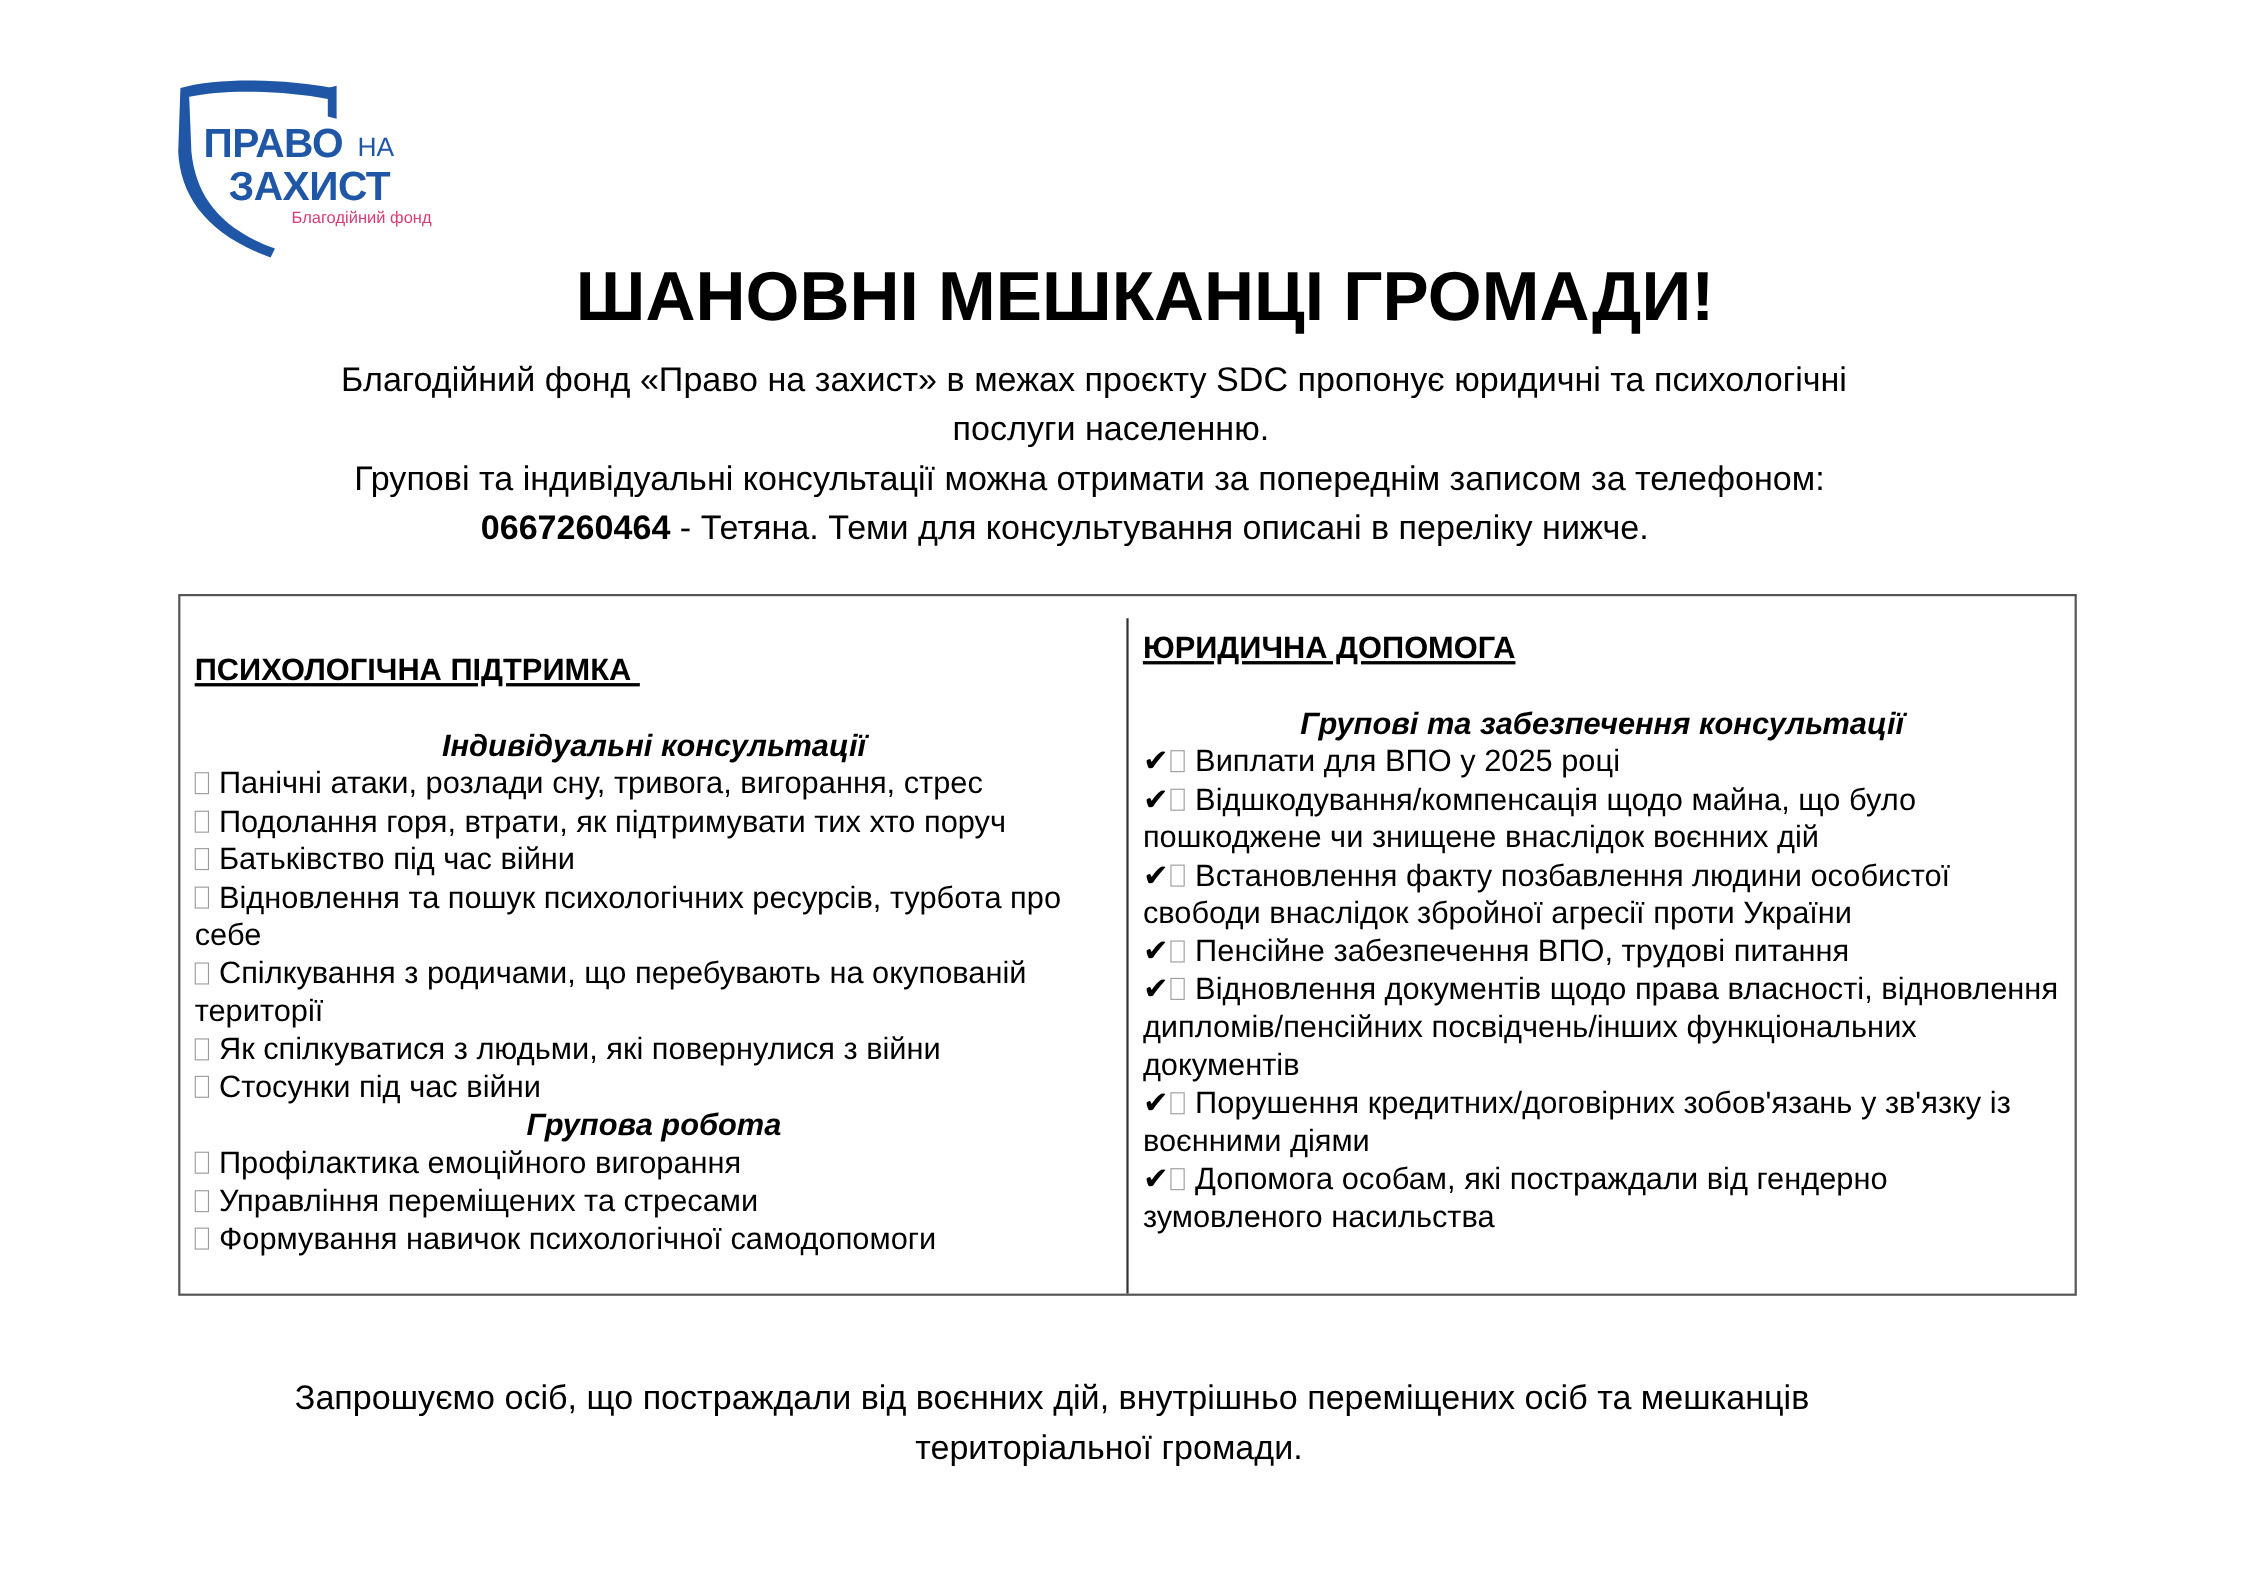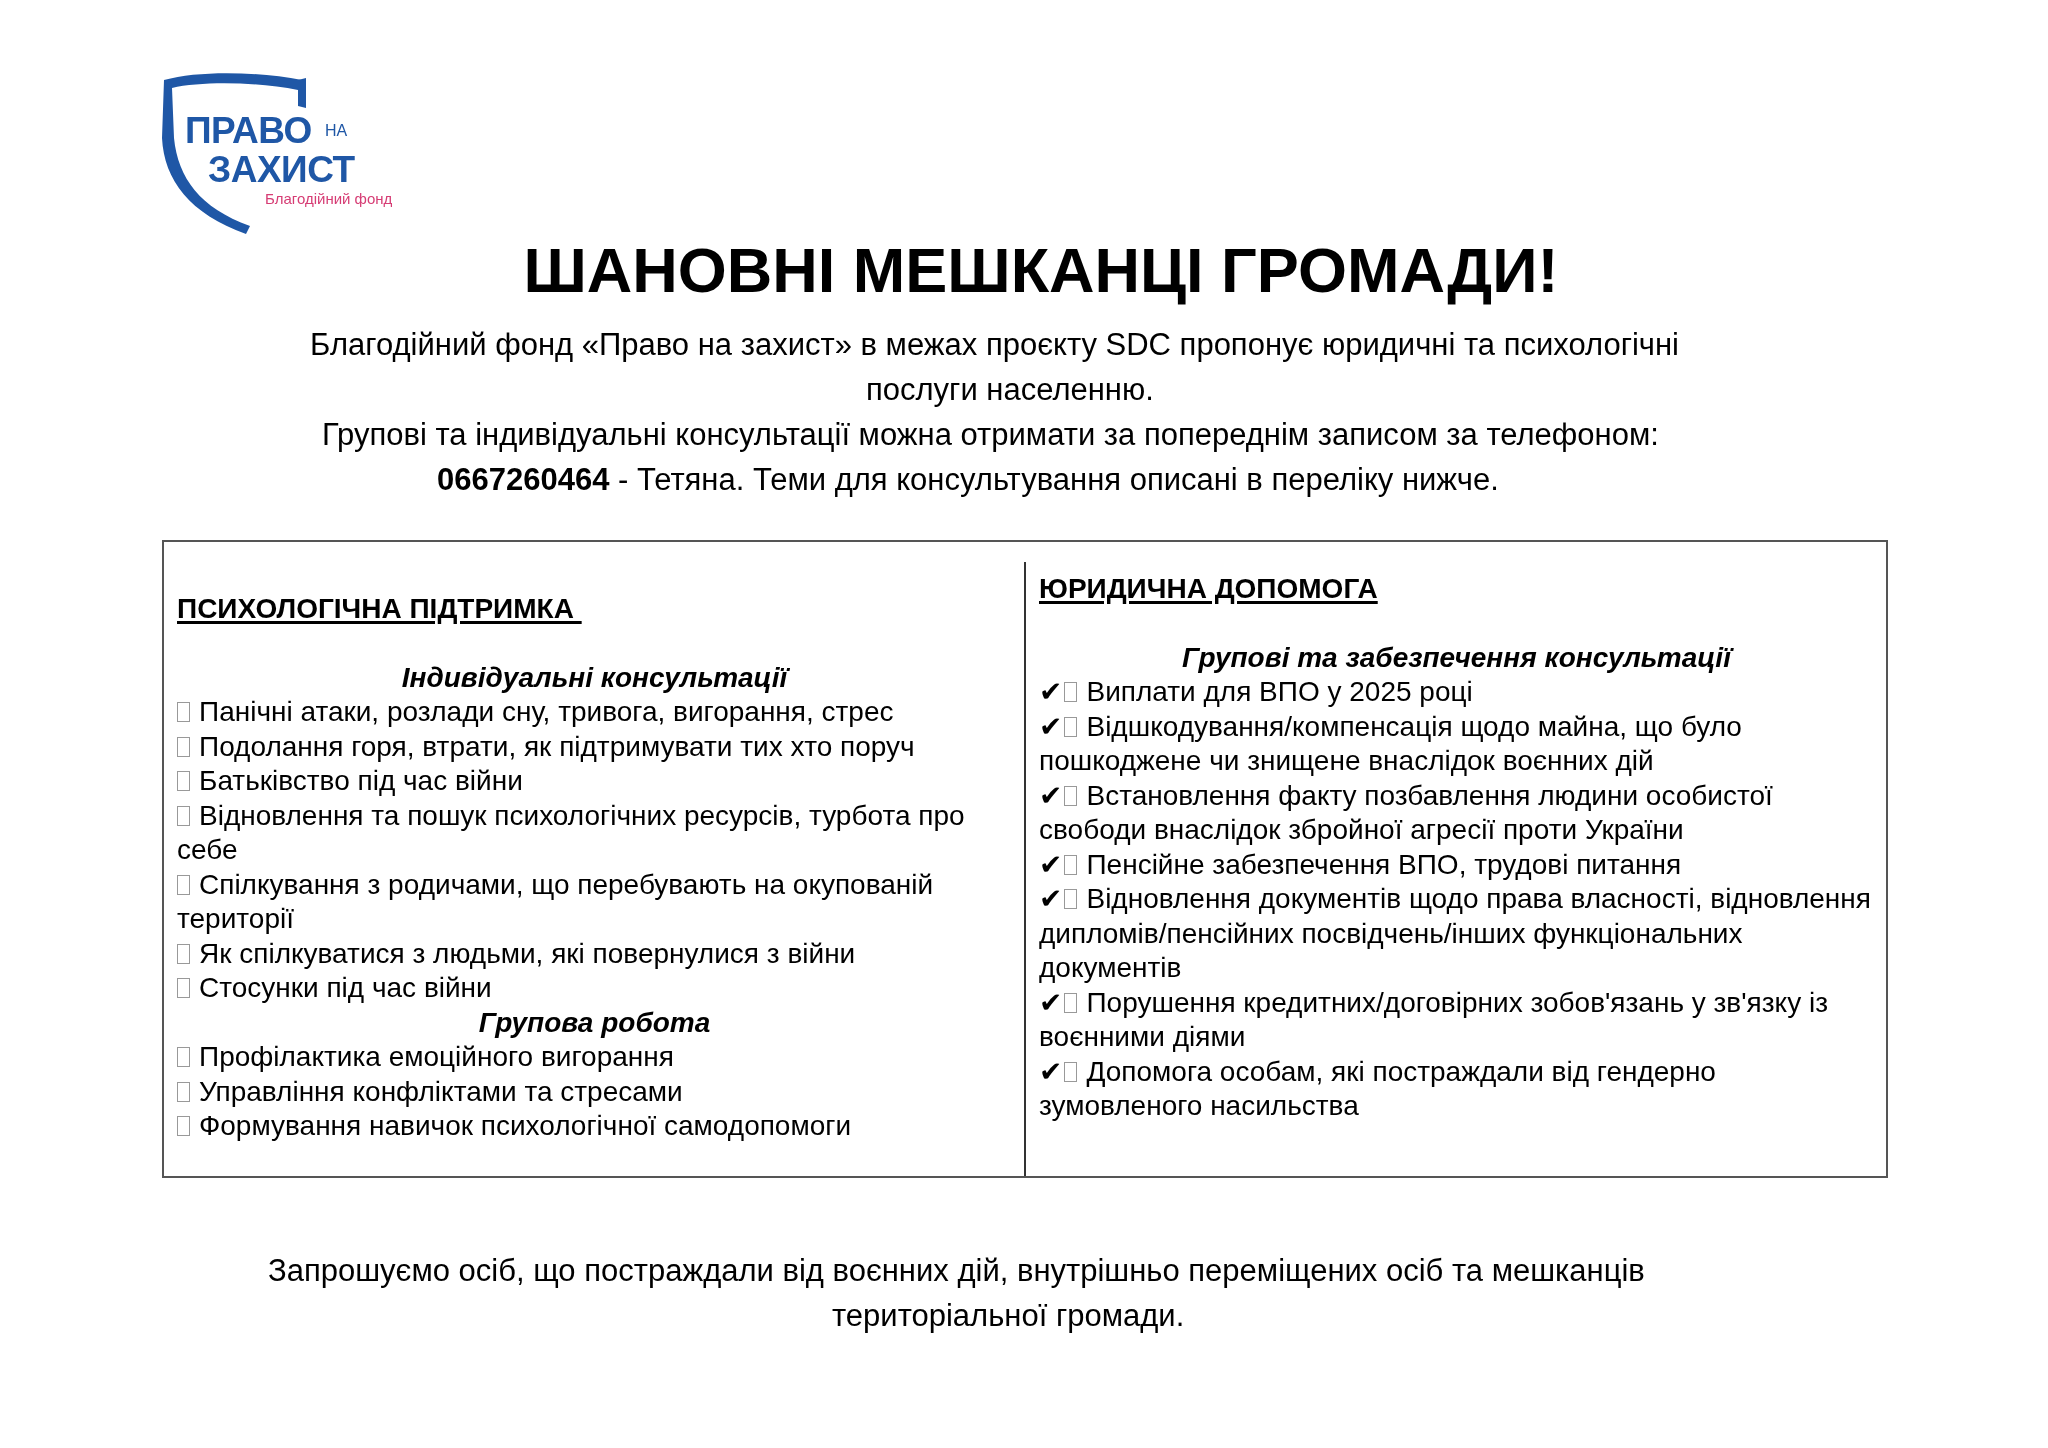--- a/index.html
+++ b/index.html
@@ -7,21 +7,21 @@
     width: 2048px; height: 1448px; position: relative; overflow: hidden;
     font-family: "Liberation Sans", sans-serif; color: #000;
   }
   .logo { position: absolute; left: 150px; top: 68px; width: 260px; height: 175px; }
   .logo svg { position: absolute; left: 0; top: 0; }
   .logo-text1 {
     position: absolute; left: 35px; top: 44px; font-weight: bold; font-size: 37px;
     color: #1f57a6; letter-spacing: -0.5px; line-height: 1;
   }
   .logo-na {
-    position: absolute; left: 175px; top: 55px; font-size: 16px; color: #1f57a6; line-height: 1;
+    position: absolute; left: 175px; top: 55px; font-size: 24px; color: #1f57a6; line-height: 1;
   }
   .logo-text2 {
     position: absolute; left: 58px; top: 83px; font-weight: bold; font-size: 37px;
     color: #1f57a6; letter-spacing: -0.5px; line-height: 1;
   }
   .logo-sub {
     position: absolute; left: 115px; top: 123px; font-size: 15px; color: #d63c74; line-height: 1;
   }
   .title {
     position: absolute; left: 0; width: 2040px; top: 236px; text-align: center;
@@ -84,21 +84,21 @@
     <div class="sub-head">Індивідуальні консультації</div>
     <div class="item"><span class="box"></span><span>Панічні атаки, розлади сну, тривога, вигорання, стрес</span></div>
     <div class="item"><span class="box"></span><span>Подолання горя, втрати, як підтримувати тих хто поруч</span></div>
     <div class="item"><span class="box"></span><span>Батьківство під час війни</span></div>
     <div class="item"><span class="box"></span><span>Відновлення та пошук психологічних ресурсів, турбота про себе</span></div>
     <div class="item"><span class="box"></span><span>Спілкування з родичами, що перебувають на окупованій території</span></div>
     <div class="item"><span class="box"></span><span>Як спілкуватися з людьми, які повернулися з війни</span></div>
     <div class="item"><span class="box"></span><span>Стосунки під час війни</span></div>
     <div class="sub-head">Групова робота</div>
     <div class="item"><span class="box"></span><span>Профілактика емоційного вигорання</span></div>
-    <div class="item"><span class="box"></span><span>Управління конфліктами та стресами</span></div>
+    <div class="item"><span class="box"></span><span>Управління переміщених та стресами</span></div>
     <div class="item"><span class="box"></span><span>Формування навичок психологічної самодопомоги</span></div>
   </div>
 
   <div class="col col-right">
     <div class="col-head">ЮРИДИЧНА ДОПОМОГА</div>
     <div class="sub-head">Групові та забезпечення консультації</div>
     <div class="item"><span class="check">✔</span><span class="box"></span><span>Виплати для ВПО у 2025 році</span></div>
     <div class="item"><span class="check">✔</span><span class="box"></span><span>Відшкодування/компенсація щодо майна, що було пошкоджене чи знищене внаслідок воєнних дій</span></div>
     <div class="item"><span class="check">✔</span><span class="box"></span><span>Встановлення факту позбавлення людини особистої свободи внаслідок збройної агресії проти України</span></div>
     <div class="item"><span class="check">✔</span><span class="box"></span><span>Пенсійне забезпечення ВПО, трудові питання</span></div>

